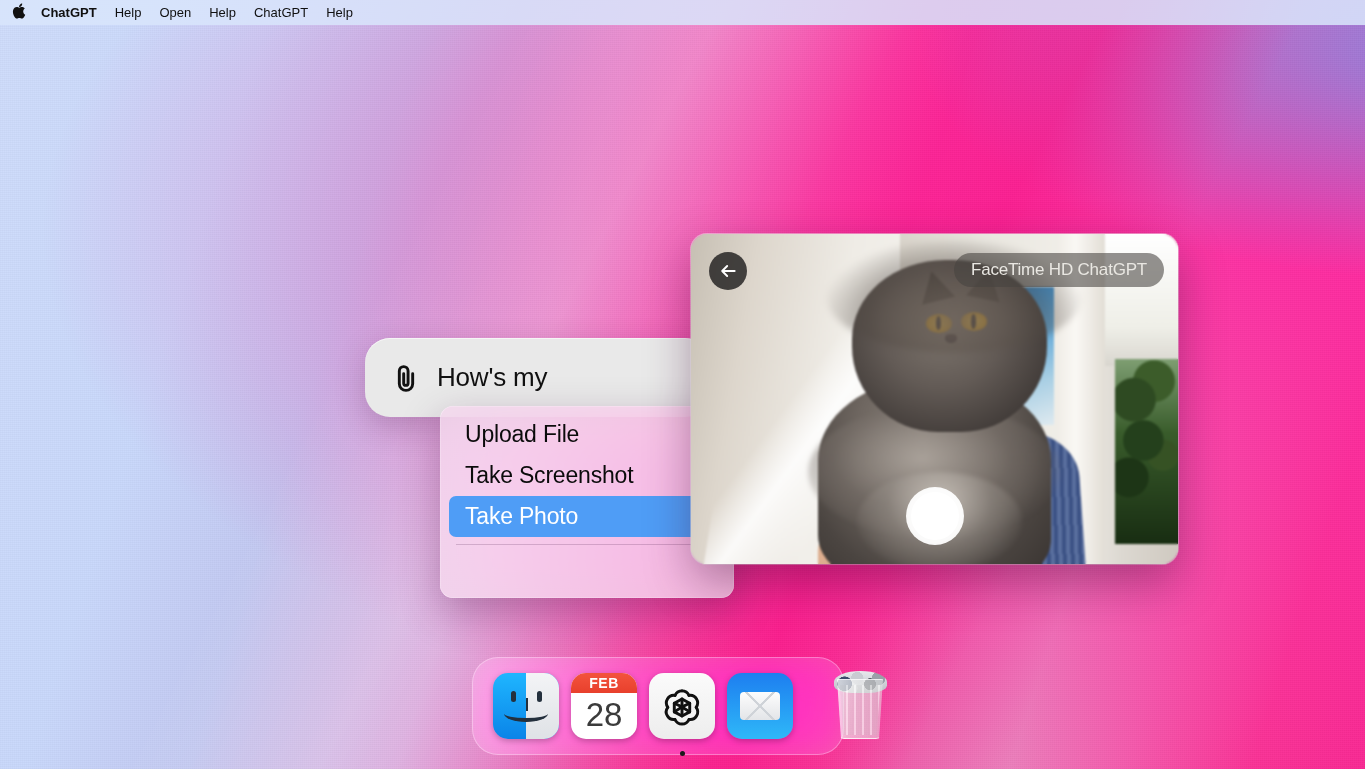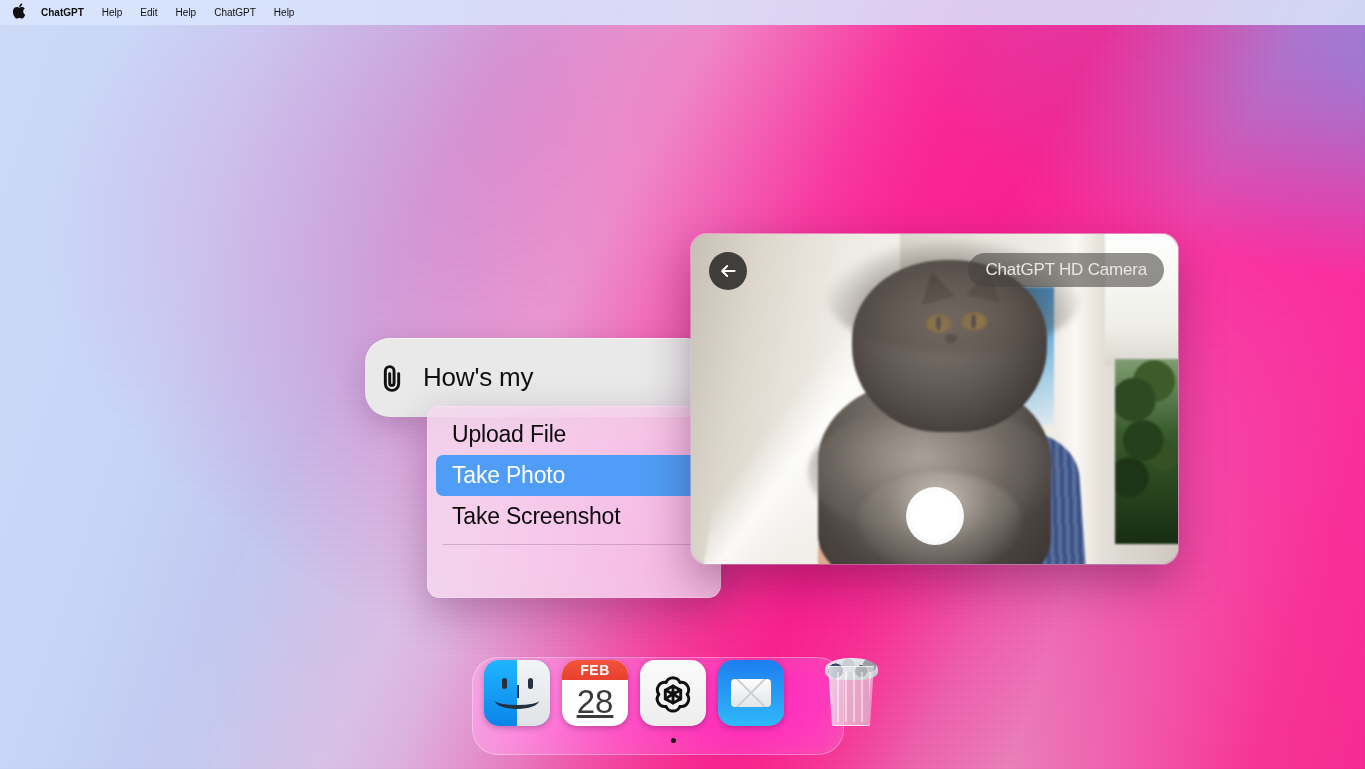--- a/index.html
+++ b/index.html
@@ -47,54 +47,54 @@
       repeating-linear-gradient(90deg, rgba(0,0,0,.3) 0 1px, rgba(255,255,255,.2) 1px 2px);
   }
 
   
   #menubar{
     position:absolute; top:0; left:0; right:0; height:25px;
     background:rgba(216,229,252,0.86);
     backdrop-filter:blur(22px);
     display:flex; align-items:center;
     padding-left:12px;
-    font-size:10px;
+    font-size:13px;
     color:#101010;
     z-index:50;
   }
   #menubar .apple{
     font-size:15px; line-height:1; margin-right:15px; margin-top:-2px;
     color:#111;
   }
   #menubar .mi{ margin-right:18px; white-space:nowrap; }
   #menubar .mi.app{ font-weight:bold; }
 
   
   #composer{
     position:absolute;
     left:365px; top:338px;
     width:345px; height:79px;
     background:#e9e9e9;
     border-radius:25px;
     box-shadow:0 10px 30px rgba(60,20,60,.22), 0 1px 0 rgba(255,255,255,.6) inset;
     display:flex; align-items:center;
-    padding-left:12px;
+    padding-left:26px;
     z-index:20;
     overflow:hidden;
   }
   #composer .clip{ width:30px; height:34px; flex:0 0 auto; display:block; }
   #composer .ctext{
     font-size:26px; color:#111; margin-left:16px; white-space:nowrap;
     letter-spacing:-0.2px;
   }
 
   
   #menu{
     position:absolute;
-    left:427px; top:406px;
+    left:440px; top:406px;
     width:294px; height:192px;
     border-radius:13px;
     background:rgba(244,220,238,0.80);
     backdrop-filter:blur(26px) saturate(150%);
     box-shadow:0 14px 40px rgba(60,10,60,.30), 0 0 0 .5px rgba(255,255,255,.45) inset;
     padding:8px 0 8px 0;
     z-index:30;
     overflow:hidden;
   }
   .mrow{
@@ -254,22 +254,22 @@
 
   
   #dock{
     position:absolute;
     left:472px; bottom:14px;
     width:372px; height:98px;
     border-radius:26px;
     background:rgba(255,255,255,0.17);
     border:1px solid rgba(255,255,255,0.32);
     backdrop-filter:blur(18px) saturate(160%);
-    display:flex; align-items:flex-start;
-    padding:0 5px;
+    display:flex; align-items:center;
+    padding:0 14px;
     z-index:45;
   }
   .dock-item{
     position:relative;
     width:70px; height:70px;
     margin:0 6px;
     display:flex; align-items:center; justify-content:center;
   }
   .dot{
     position:absolute; bottom:-15px; left:50%; margin-left:-2.5px;
@@ -286,21 +286,21 @@
   .finder .eye-d.r{ left:66%; }
   .finder .smile{ position:absolute; left:17%; top:48%; width:66%; height:26%;
     border-bottom:4px solid #24303d; border-radius:0 0 50% 50%; }
   .finder .nose{ position:absolute; left:50%; top:38%; width:2px; height:20%; background:#24303d; }
   
   .cal{ background:#fff; }
   .cal .hdr{ height:31%; background:linear-gradient(180deg,#f3533d 0%,#e8402c 100%);
     display:flex; align-items:center; justify-content:center;
     color:#fff; font-size:14px; font-weight:bold; letter-spacing:.5px; }
   .cal .day{ height:69%; display:flex; align-items:center; justify-content:center;
-    font-size:33px; color:#3b3b3b; line-height:1; padding-bottom:4px;text-decoration:underline; }
+    font-size:33px; color:#3b3b3b; line-height:1; padding-bottom:4px; }
   
   .gpt{ background:linear-gradient(180deg,#fbfbfb 0%,#ededed 100%);
     display:flex; align-items:center; justify-content:center; }
   .gpt svg{ width:44px; height:44px; }
   
   .mail{ background:linear-gradient(180deg,#1d7ef0 0%,#2fb8f8 100%);
     display:flex; align-items:center; justify-content:center; }
   .mail .env{ width:62%; height:42%; background:linear-gradient(180deg,#fdfdfd 0%,#e3e5e8 100%);
     border-radius:4px; position:relative; overflow:hidden; }
   .mail .env::after{ content:""; position:absolute; left:0; top:0; width:100%; height:100%;
@@ -342,44 +342,44 @@
 
 <div id="menubar">
   <span class="apple">
     <svg width="14" height="16" viewBox="0 0 14 16" aria-hidden="true">
       <path fill="#111" d="M11.2 8.5c0-1.9 1.5-2.8 1.6-2.9-0.9-1.3-2.2-1.4-2.7-1.5-1.2-0.1-2.3 0.7-2.9 0.7-0.6 0-1.5-0.7-2.5-0.7-1.3 0-2.5 0.8-3.1 1.9C0.2 8.3 1.2 11.8 2.5 13.7c0.6 0.9 1.4 1.9 2.4 1.9 1 0 1.3-0.6 2.5-0.6 1.1 0 1.4 0.6 2.5 0.6 1 0 1.7-0.9 2.3-1.8 0.7-1 1-2 1-2.1C13.1 11.7 11.2 11 11.2 8.5z"></path>
       <path fill="#111" d="M9.4 2.9c0.5-0.6 0.9-1.5 0.8-2.4-0.8 0-1.7 0.5-2.3 1.2-0.5 0.6-0.9 1.5-0.8 2.4C7.9 4.1 8.9 3.6 9.4 2.9z"></path>
     </svg>
   </span>
   <span class="mi app">ChatGPT</span>
   <span class="mi">Help</span>
-  <span class="mi">Edit</span>
+  <span class="mi">Open</span>
   <span class="mi">Help</span>
   <span class="mi">ChatGPT</span>
   <span class="mi">Help</span>
 </div>
 
 <div id="composer">
   <span class="clip">
     <svg class="clip" viewBox="0 0 24 28" aria-hidden="true">
       <path d="M17.5 10.5v8.2a5.5 5.5 0 0 1-11 0V8.2a3.6 3.6 0 0 1 7.2 0v10.1a1.8 1.8 0 0 1-3.6 0V10.5" fill="none" stroke="#111" stroke-width="2.4" stroke-linecap="round"></path>
     </svg>
   </span>
   <span class="ctext">How's my</span>
 </div>
 
 <div id="menu">
   <div class="mrow">
     <span>Upload File</span>
   </div>
+  <div class="mrow">
+    <span>Take Screenshot</span>
+  </div>
   <div class="mrow sel">
     <span>Take Photo</span>
-  </div>
-  <div class="mrow">
-    <span>Take Screenshot</span>
   </div>
   <div class="msep"></div>
 </div>
 
 <div id="camera">
   <div id="scene">
     <div class="wall-left"></div>
     <div class="wall-edge"></div>
     <div class="wall-right"></div>
     <div class="window-bright"></div>
@@ -402,21 +402,21 @@
     <div id="scene-softness"></div>
   </div>
 
   <div id="back-btn">
     <svg viewBox="0 0 24 24" aria-hidden="true">
       <path d="M20 12H5M5 12l6-6M5 12l6 6" fill="none" stroke="#fff" stroke-width="2.3" stroke-linecap="round" stroke-linejoin="round"></path>
     </svg>
   </div>
 
   <div id="cam-label">
-    <span>ChatGPT HD Camera</span>
+    <span>FaceTime HD ChatGPT</span>
   </div>
 
   <div id="shutter"></div>
 </div>
 
 <div id="dock">
 
   <div class="dock-item">
     <div class="icon-sq finder">
       <div class="right-half"></div>

